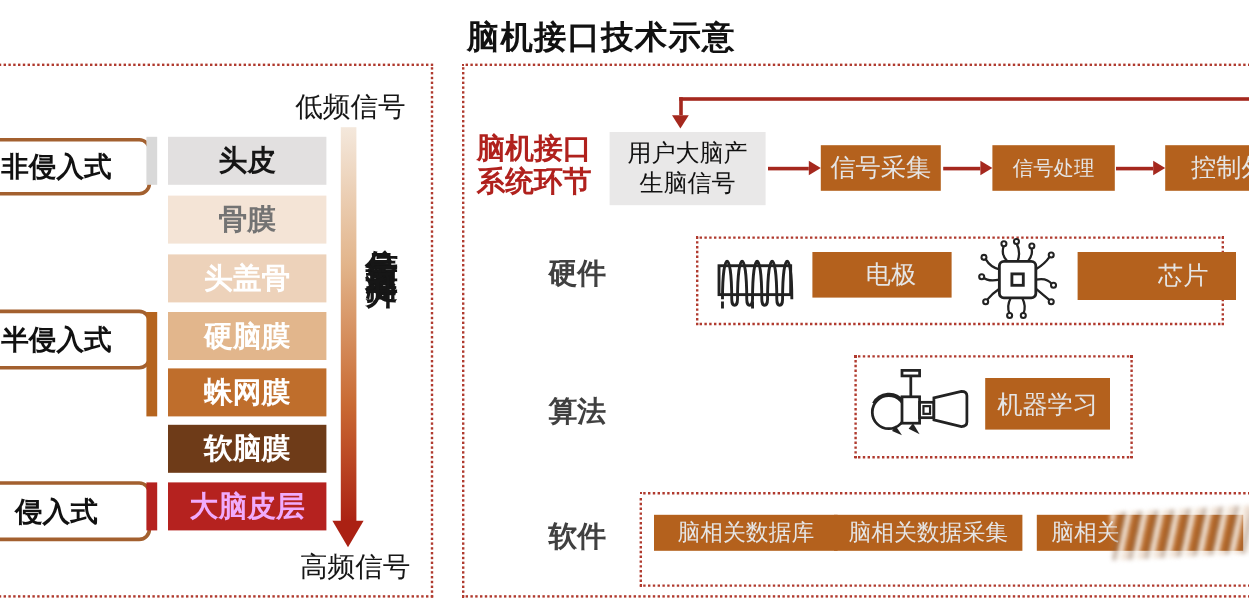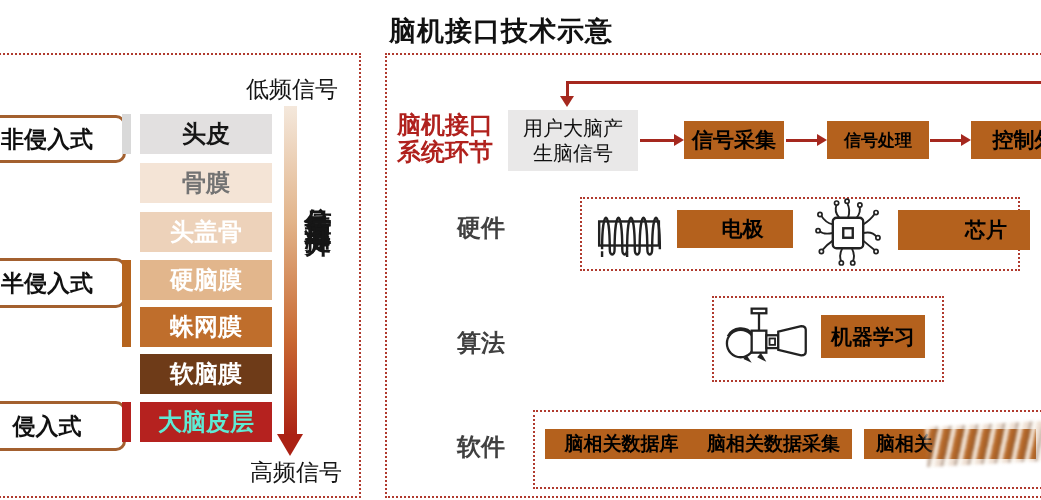--- a/index.html
+++ b/index.html
@@ -41,21 +41,21 @@
     display:flex; align-items:center; justify-content:center;
     font-size:24px; font-weight:700;}
   #layer-0{top:114px;} #layer-1{top:163px;} #layer-2{top:212px;}
   #layer-3{top:260px;} #layer-4{top:307px;} #layer-5{top:354px;} #layer-6{top:402px;}
   
   #flow-label{left:397px; top:111px; font-size:24px; font-weight:700;
     color:#b0211d; line-height:27px;}
   #source-box{left:508px; top:110px; width:130px; height:61px; background:#e9e8e8;
     display:flex; flex-direction:column; align-items:center; justify-content:center;
     font-size:20px; line-height:25px; color:#111;}
-  .obox{position:absolute; background:#b4611d; color:#000000; font-weight:700;
+  .obox{position:absolute; background:#b4611d; color:#e5e5e5; font-weight:400;
     display:flex; align-items:center; justify-content:center;}
   #step-0{left:684px; top:121px; width:100px; height:38px; font-size:21px;}
   #step-1{left:827px; top:121px; width:102px; height:38px; font-size:17px;}
   #step-2{left:971px; top:121px; width:106px; height:38px; font-size:21px;}
   .harrow{position:absolute; height:3px; background:#a5281e; top:139px;}
   .harrow:after{content:""; position:absolute; right:-10px; top:-5px; width:0; height:0;
     border-top:6px solid transparent; border-bottom:6px solid transparent;
     border-left:10px solid #a5281e;}
   #arrow-1{left:640px; width:34px;}
   #arrow-2{left:786px; width:31px;}
@@ -112,21 +112,21 @@
   <div class="bracket" id="bracket-1" style="background: rgb(217, 217, 217);"></div>
   <div class="bracket" id="bracket-2" style="background: rgb(181, 100, 30);"></div>
   <div class="bracket" id="bracket-3" style="background: rgb(181, 34, 31);"></div>
 
   <div class="layer" id="layer-0" style="background: rgb(226, 224, 224); color: rgb(22, 22, 22);">头皮</div>
   <div class="layer" id="layer-1" style="background: rgb(244, 228, 214); color: #737373;">骨膜</div>
   <div class="layer" id="layer-2" style="background: rgb(237, 210, 186); color: rgb(255, 255, 255);">头盖骨</div>
   <div class="layer" id="layer-3" style="background: rgb(226, 182, 140); color: rgb(255, 255, 255);">硬脑膜</div>
   <div class="layer" id="layer-4" style="background: rgb(191, 110, 44); color: rgb(255, 255, 255);">蛛网膜</div>
   <div class="layer" id="layer-5" style="background: rgb(110, 59, 24); color: rgb(255, 255, 255);">软脑膜</div>
-  <div class="layer" id="layer-6" style="background: rgb(181, 34, 31); color: #5eead4;">大脑皮层</div>
+  <div class="layer" id="layer-6" style="background: rgb(181, 34, 31); color: #f0abfc;">大脑皮层</div>
 
   <div class="abs" id="flow-label">
     <div>脑机接口</div>
     <div>系统环节</div>
   </div>
 
   <div class="abs" id="source-box">
     <span>用户大脑产</span>
     <span>生脑信号</span>
   </div>

